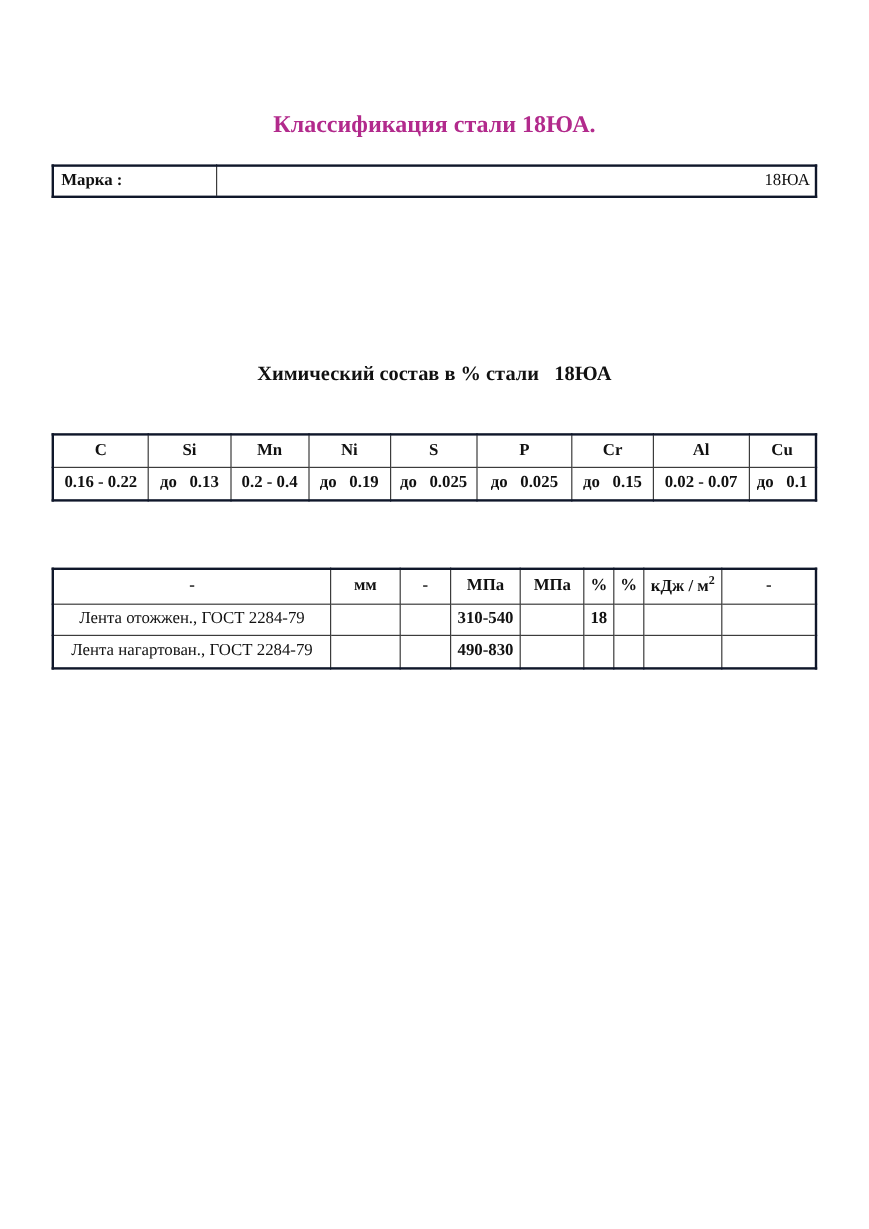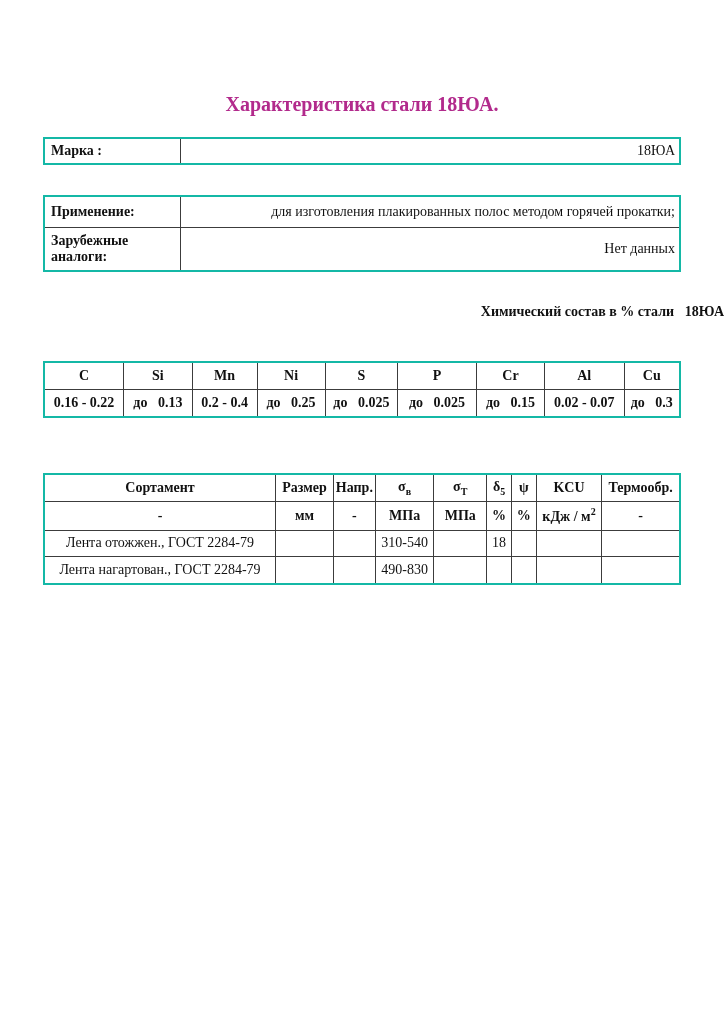--- a/index.html
+++ b/index.html
@@ -7,39 +7,39 @@
     position:relative;width:724px;height:1024px;background:#ffffff;
     font-family:"Liberation Serif","DejaVu Serif",serif;color:#111;overflow:hidden;
   }
   .doc-title{
     position:absolute;top:93px;left:0;width:100%;margin:0;
     text-align:center;font-size:20px;font-weight:bold;color:#b22a8c;
   }
   table.tbl{
     position:absolute;left:43px;width:638px;
     border-collapse:collapse;table-layout:fixed;
-    border:2px solid #14b8a6;
+    border:2px solid #0f172a;
   }
   table.tbl td,table.tbl th{
     border:1.5px solid #3c3c3c;vertical-align:middle;
     font-size:14px;overflow:hidden;
   }
   
   .t1{top:137px;}
   .t2{top:195px;}
   .t1 tr{height:26px;}
   .t2 .r-prim{height:31px;}
   .t2 .r-analog{height:44px;}
   .info-lbl{font-weight:bold;padding:2px 4px 2px 6px;text-align:left;}
   .info-val{padding:2px 4px 2px 10px;text-align:right;}
   .val-pad{padding-left:16px;}
   
   .chem-head{
     position:absolute;top:301px;left:0;width:100%;
-    text-align:right;line-height:21px;font-size:14px;
+    text-align:center;line-height:21px;font-size:17px;
   }
   .bold{font-weight:bold;}
   .pre{white-space:pre;}
   
   .chem-tbl{top:361px;}
   .chem-tbl .r-el{height:27px;}
   .chem-tbl .r-val{height:28px;}
   .chem-tbl th{font-size:15px;text-align:center;font-weight:bold;}
   .chem-tbl td{font-size:13.5px;text-align:center;font-weight:bold;white-space:pre;}
   
@@ -50,60 +50,44 @@
   .mech-head sup{font-size:9px;}
   
   .mech-tbl{top:473px;}
   .mech-tbl .r-hdr{height:27px;}
   .mech-tbl .r-units{height:29px;}
   .mech-tbl .r-d1{height:26px;}
   .mech-tbl .r-d2{height:28px;}
   .mech-tbl th{font-weight:bold;text-align:center;font-size:14px;}
   .mech-tbl td{text-align:center;font-size:14px;}
   .mech-tbl .r-units td{font-weight:bold;white-space:pre;}
-  .mech-tbl .mv{font-weight:normal;}
+  .mech-tbl .mv{font-weight:bold;}
   .mech-tbl sub{font-size:10px;font-weight:bold;}
   .mech-tbl sup{font-size:10px;font-weight:bold;}
 </style>
 </head>
 <body>
 
 <div class="page">
 
-  <h1 class="doc-title">Характеристика стали 18ЮА.</h1>
+  <h1 class="doc-title">Классификация стали 18ЮА.</h1>
 
   <table class="tbl t1">
     <colgroup>
         <col style="width:21.5%">
         <col style="width:78.5%">
       </colgroup>
     <tbody>
       <tr>
         <td class="info-lbl">Марка :</td>
         <td class="info-val">18ЮА</td>
       </tr>
     </tbody>
   </table>
 
-  <table class="tbl t2">
-    <colgroup>
-        <col style="width:21.5%">
-        <col style="width:78.5%">
-      </colgroup>
-    <tbody>
-      <tr class="r-prim">
-        <td class="info-lbl">Применение:</td>
-        <td class="info-val">для изготовления плакированных полос методом горячей прокатки;</td>
-      </tr>
-      <tr class="r-analog">
-        <td class="info-lbl">Зарубежные аналоги:</td>
-        <td class="info-val val-pad">Нет данных</td>
-      </tr>
-    </tbody>
-  </table>
 
   <div class="chem-head">
     <div class="bold pre">Химический состав в % стали   18ЮА</div>
   </div>
 
   <table class="tbl chem-tbl">
     <colgroup>
       <col style="width:12.5%">
         <col style="width:10.8%">
         <col style="width:10.2%">
@@ -123,55 +107,44 @@
         <th>S</th>
         <th>P</th>
         <th>Cr</th>
         <th>Al</th>
         <th>Cu</th>
       </tr>
       <tr class="r-val">
         <td>0.16 - 0.22</td>
         <td>до   0.13</td>
         <td>0.2 - 0.4</td>
-        <td>до   0.25</td>
+        <td>до   0.19</td>
         <td>до   0.025</td>
         <td>до   0.025</td>
         <td>до   0.15</td>
         <td>0.02 - 0.07</td>
-        <td>до   0.3</td>
+        <td>до   0.1</td>
       </tr>
     </tbody>
   </table>
 
 
   <table class="tbl mech-tbl">
     <colgroup>
       <col style="width:36.4%">
         <col style="width:9.1%">
         <col style="width:6.6%">
       <col style="width:9.2%">
         <col style="width:8.3%">
         <col style="width:3.9%">
       <col style="width:3.9%">
         <col style="width:10.3%">
         <col style="width:12.3%">
     </colgroup>
     <tbody>
-      <tr class="r-hdr">
-        <th>Сортамент</th>
-        <th>Размер</th>
-        <th>Напр.</th>
-        <th><span>σ</span><sub>в</sub></th>
-        <th><span>σ</span><sub>Т</sub></th>
-        <th><span>δ</span><sub>5</sub></th>
-        <th>ψ</th>
-        <th>KCU</th>
-        <th>Термообр.</th>
-      </tr>
       <tr class="r-units">
         <td>-</td>
         <td>мм</td>
         <td>-</td>
         <td>МПа</td>
         <td>МПа</td>
         <td>%</td>
         <td>%</td>
         <td><span>кДж / м</span><sup>2</sup></td>
         <td>-</td>

